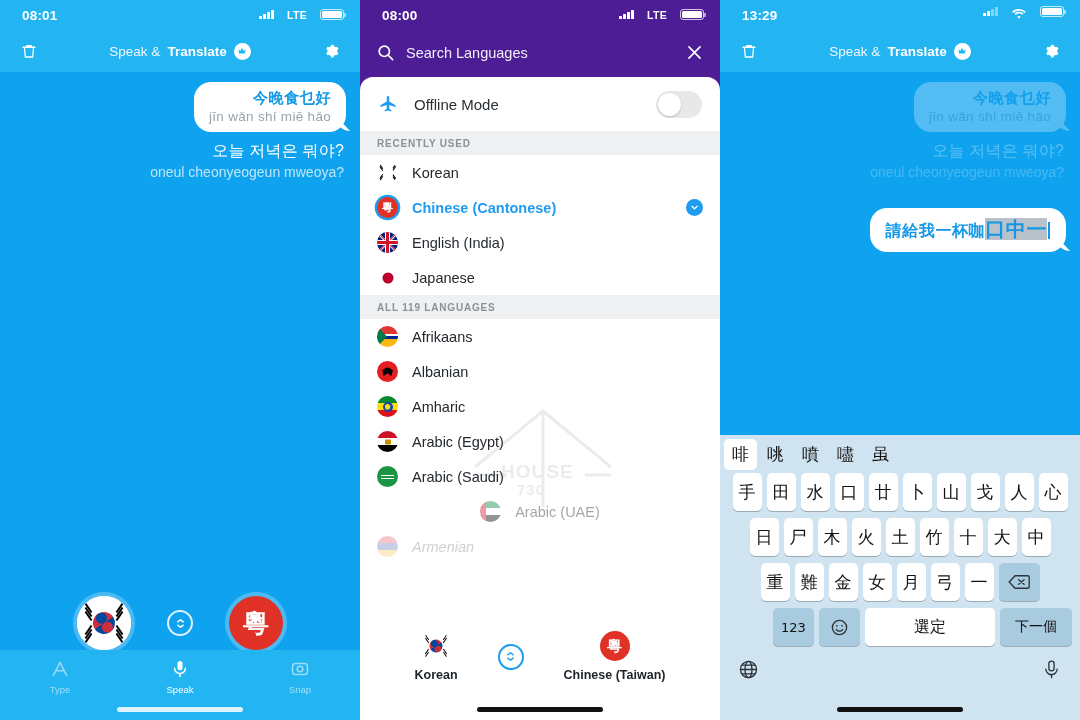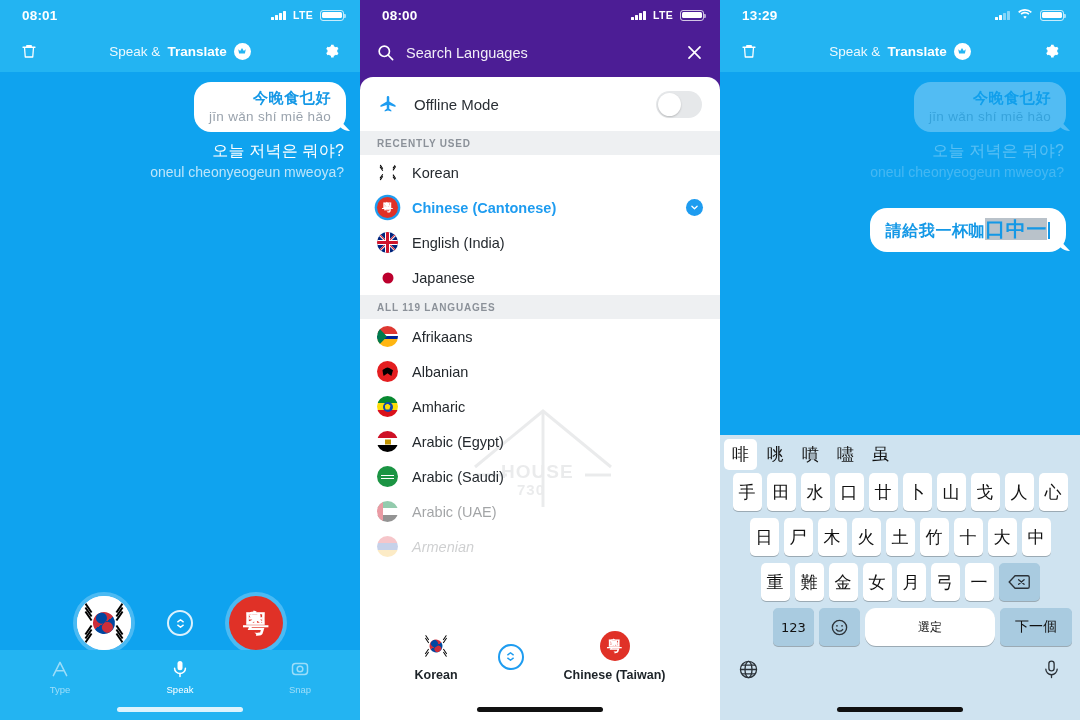--- a/index.html
+++ b/index.html
@@ -13,21 +13,21 @@
   .panel { position: relative; width: 360px; height: 720px; overflow: hidden; }
 
   
   .statusbar {
     position: relative; height: 30px;
     display: flex; align-items: center; justify-content: space-between;
     padding: 0 16px 0 22px;
     color: #ffffff;
   }
   .status-time { font-size: 13.5px; font-weight: bold; letter-spacing: .2px; }
-  .status-right { display: flex; align-items: center; gap: 7px; }
+  .status-right { display: flex; align-items: flex-start; gap: 13px; }
   .sig { display: flex; align-items: flex-end; gap: 1.5px; height: 10px; }
   .sig i { display: block; width: 2.6px; background: #fff; border-radius: .5px; }
   .sig i:nth-child(1){ height: 3.5px; }
   .sig i:nth-child(2){ height: 5.5px; }
   .sig i:nth-child(3){ height: 7.5px; }
   .sig i:nth-child(4){ height: 9.5px; }
   .sig.weak i:nth-child(3), .sig.weak i:nth-child(4) { background: rgba(255,255,255,.45); }
   .lte { font-size: 10.5px; font-weight: bold; letter-spacing: .3px; }
   .batt {
     width: 24px; height: 11px; border: 1.3px solid rgba(255,255,255,.75);
@@ -189,21 +189,21 @@
   .key {
     background:#fff; border-radius: 5px; width: 29px; height: 38px;
     display:flex; align-items:center; justify-content:center;
     font-size: 17px; color:#111; box-shadow: 0 1px 0 rgba(0,0,0,.25);
     font-family: "DejaVu Sans", sans-serif;
   }
   .key.dark { background: #a9cbe0; }
   .key.w-del { width: 41px; }
   .key.w-123 { width: 41px; font-size: 13px; }
   .key.w-emoji { width: 41px; font-size: 16px; }
-  .key.w-space { flex: 1; font-size: 12px; border-radius: 11px; }
+  .key.w-space { flex: 1; font-size: 16px; }
   .key.w-next { width: 72px; font-size: 14px; }
   .krow.bot { padding: 0 8px; margin-left: 45px; }
   .kbd-footer { display:flex; align-items:center; justify-content: space-between; padding: 6px 18px 0; }
   .kbd-footer svg { width: 21px; height: 21px; color:#2b3238; display:block; }
 
   .sel-text { background: #b9c2ca; color: #1498e6; }
   .caret { display:inline-block; width: 2px; height: 17px; background:#1498e6; vertical-align: -3px; margin-left: 1px; }
 </style>
 </head>
 <body>
@@ -441,21 +441,21 @@
         </span>
         <span class="nm">Arabic (Egypt)</span>
       </div>
       <div class="langrow">
         <span class="fl" style="background:#1b9443;">
           <span style="position:absolute;left:4px;top:9px;width:13px;height:1.4px;background:#fff;"></span>
           <span style="position:absolute;left:4px;top:12px;width:13px;height:1.2px;background:#fff;"></span>
         </span>
         <span class="nm">Arabic (Saudi)</span>
       </div>
-      <div class="langrow" style="opacity:.42;">
+      <div class="langrow" style="opacity:.42;justify-content:center;">
         <span class="fl" style="background:linear-gradient(#00843d 0 33.3%,#fff 33.3% 66.6%,#000 66.6% 100%);">
           <span style="position:absolute;left:0;top:0;width:6px;height:21px;background:#ce1126;"></span>
         </span>
         <span class="nm">Arabic (UAE)</span>
       </div>
       <div class="langrow" style="opacity:.22;font-style:italic;">
         <span class="fl" style="background:linear-gradient(#d90012 0 33.3%,#0033a0 33.3% 66.6%,#f2a800 66.6% 100%);"></span>
         <span class="nm">Armenian</span>
       </div>
 

